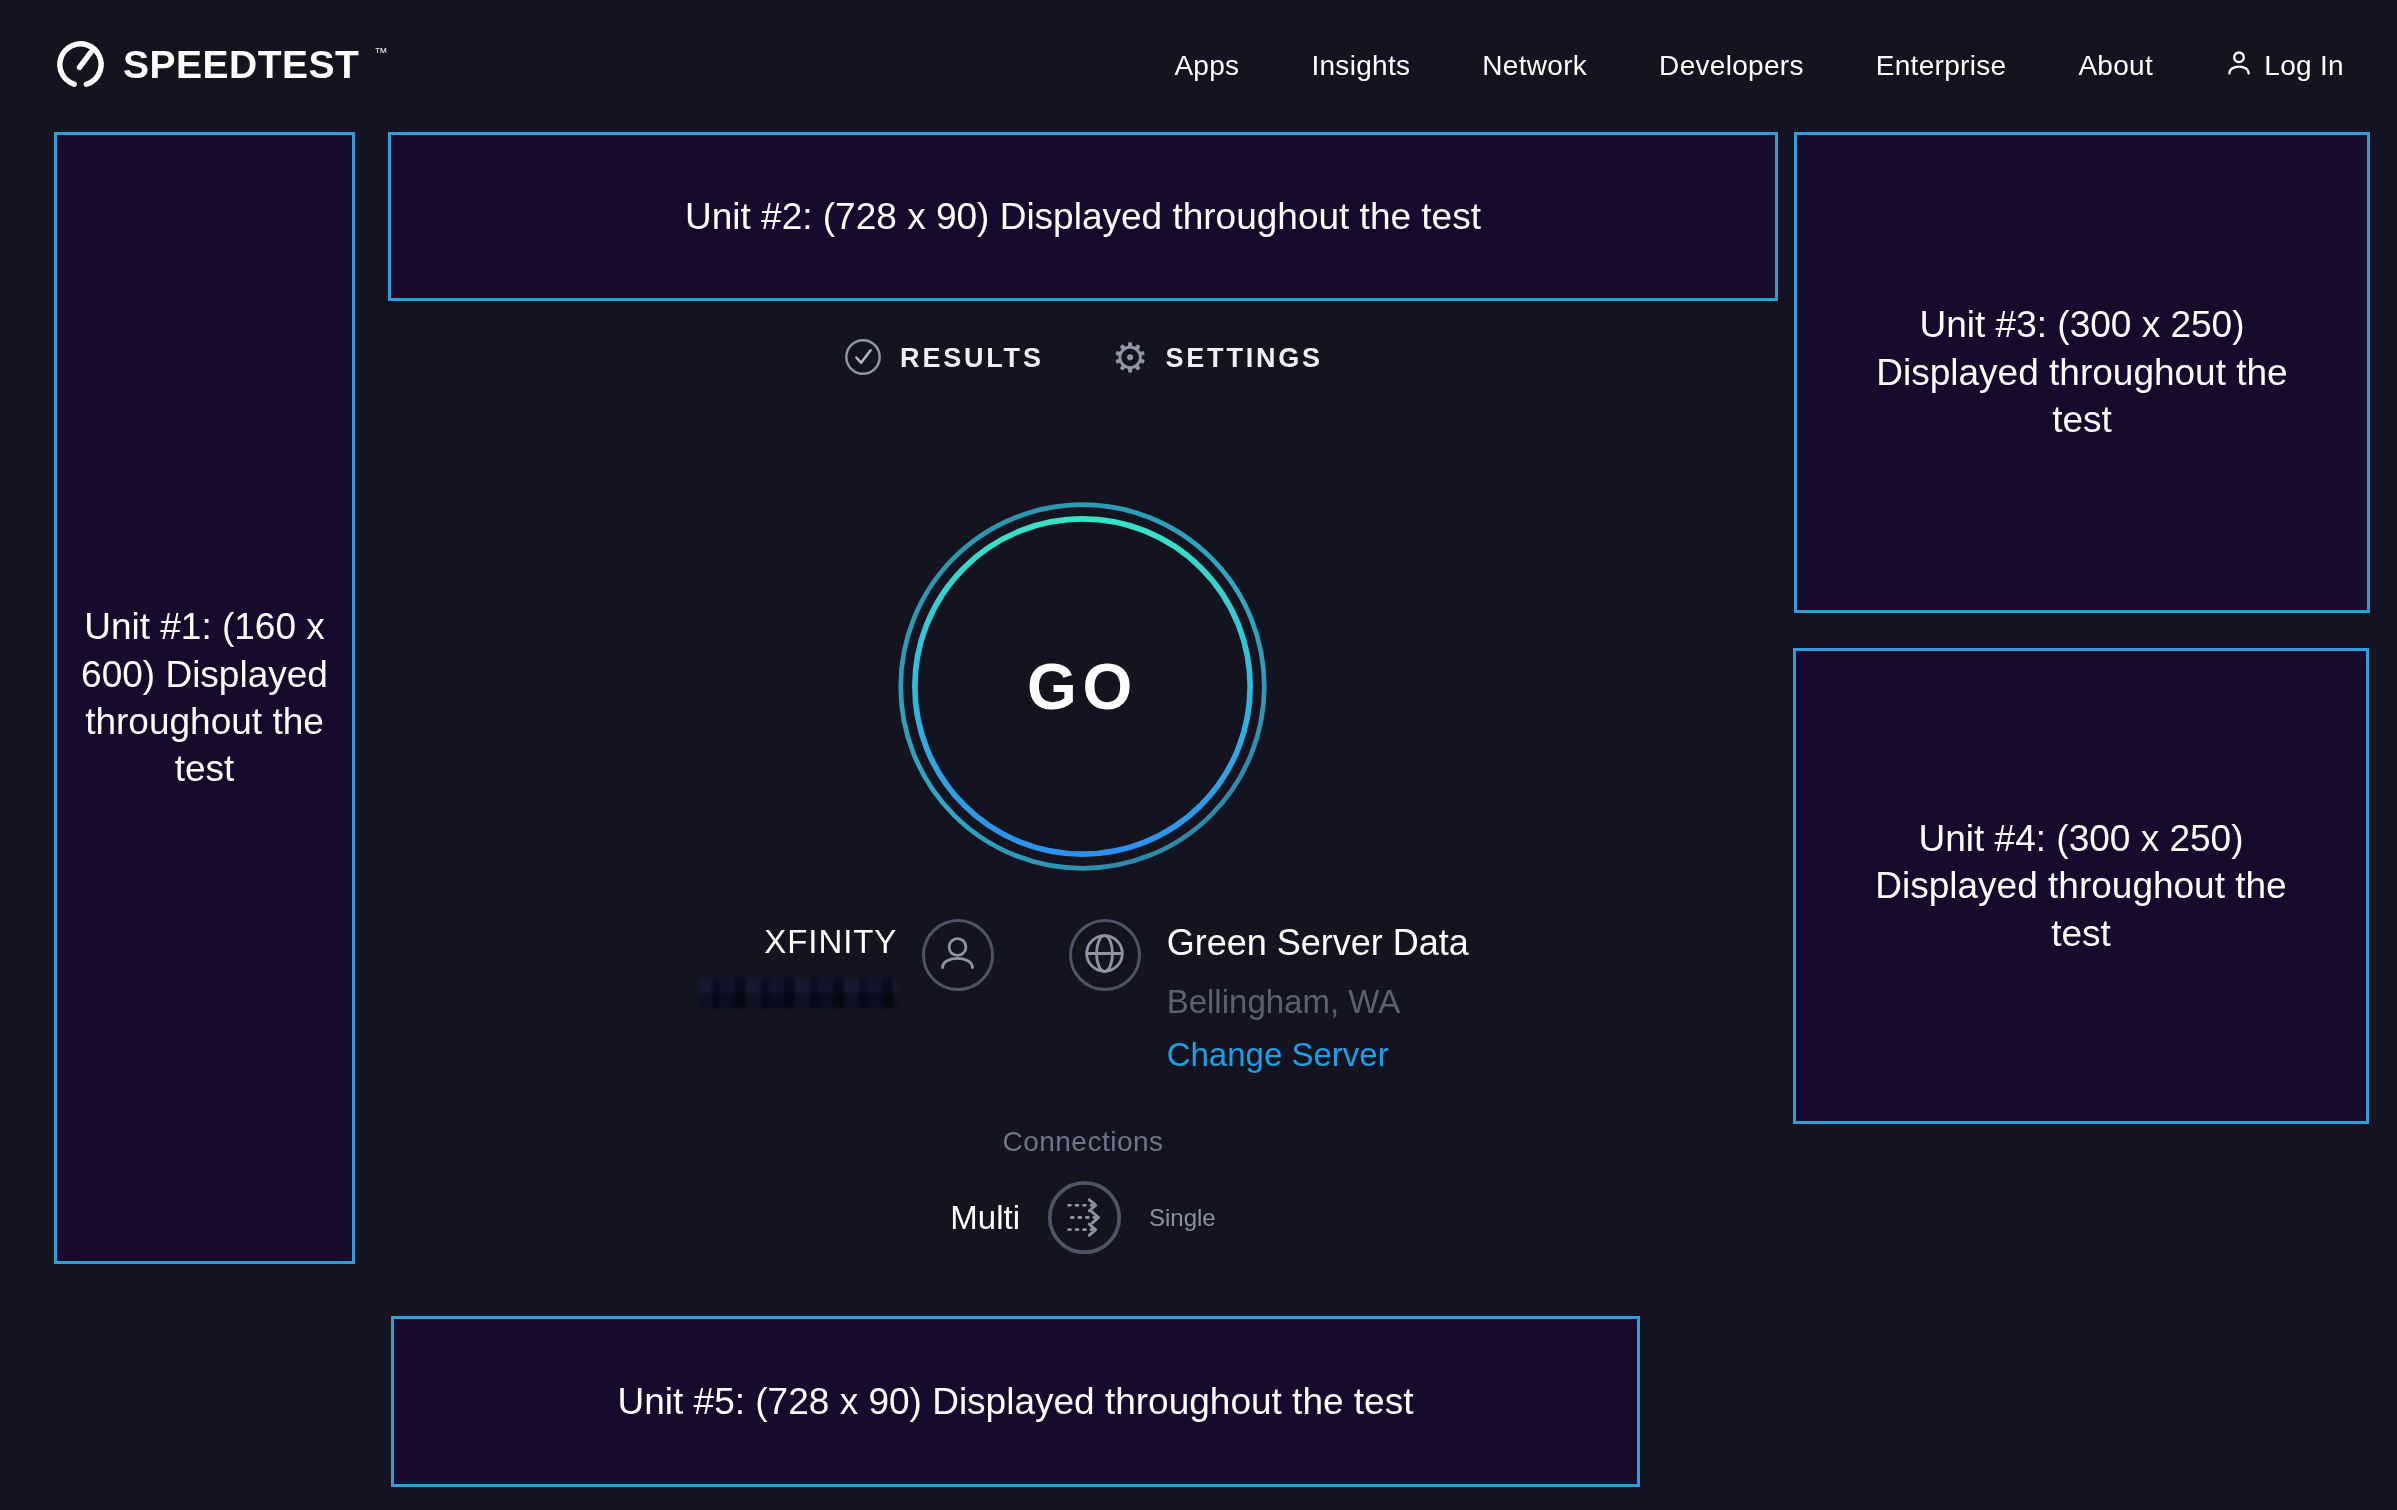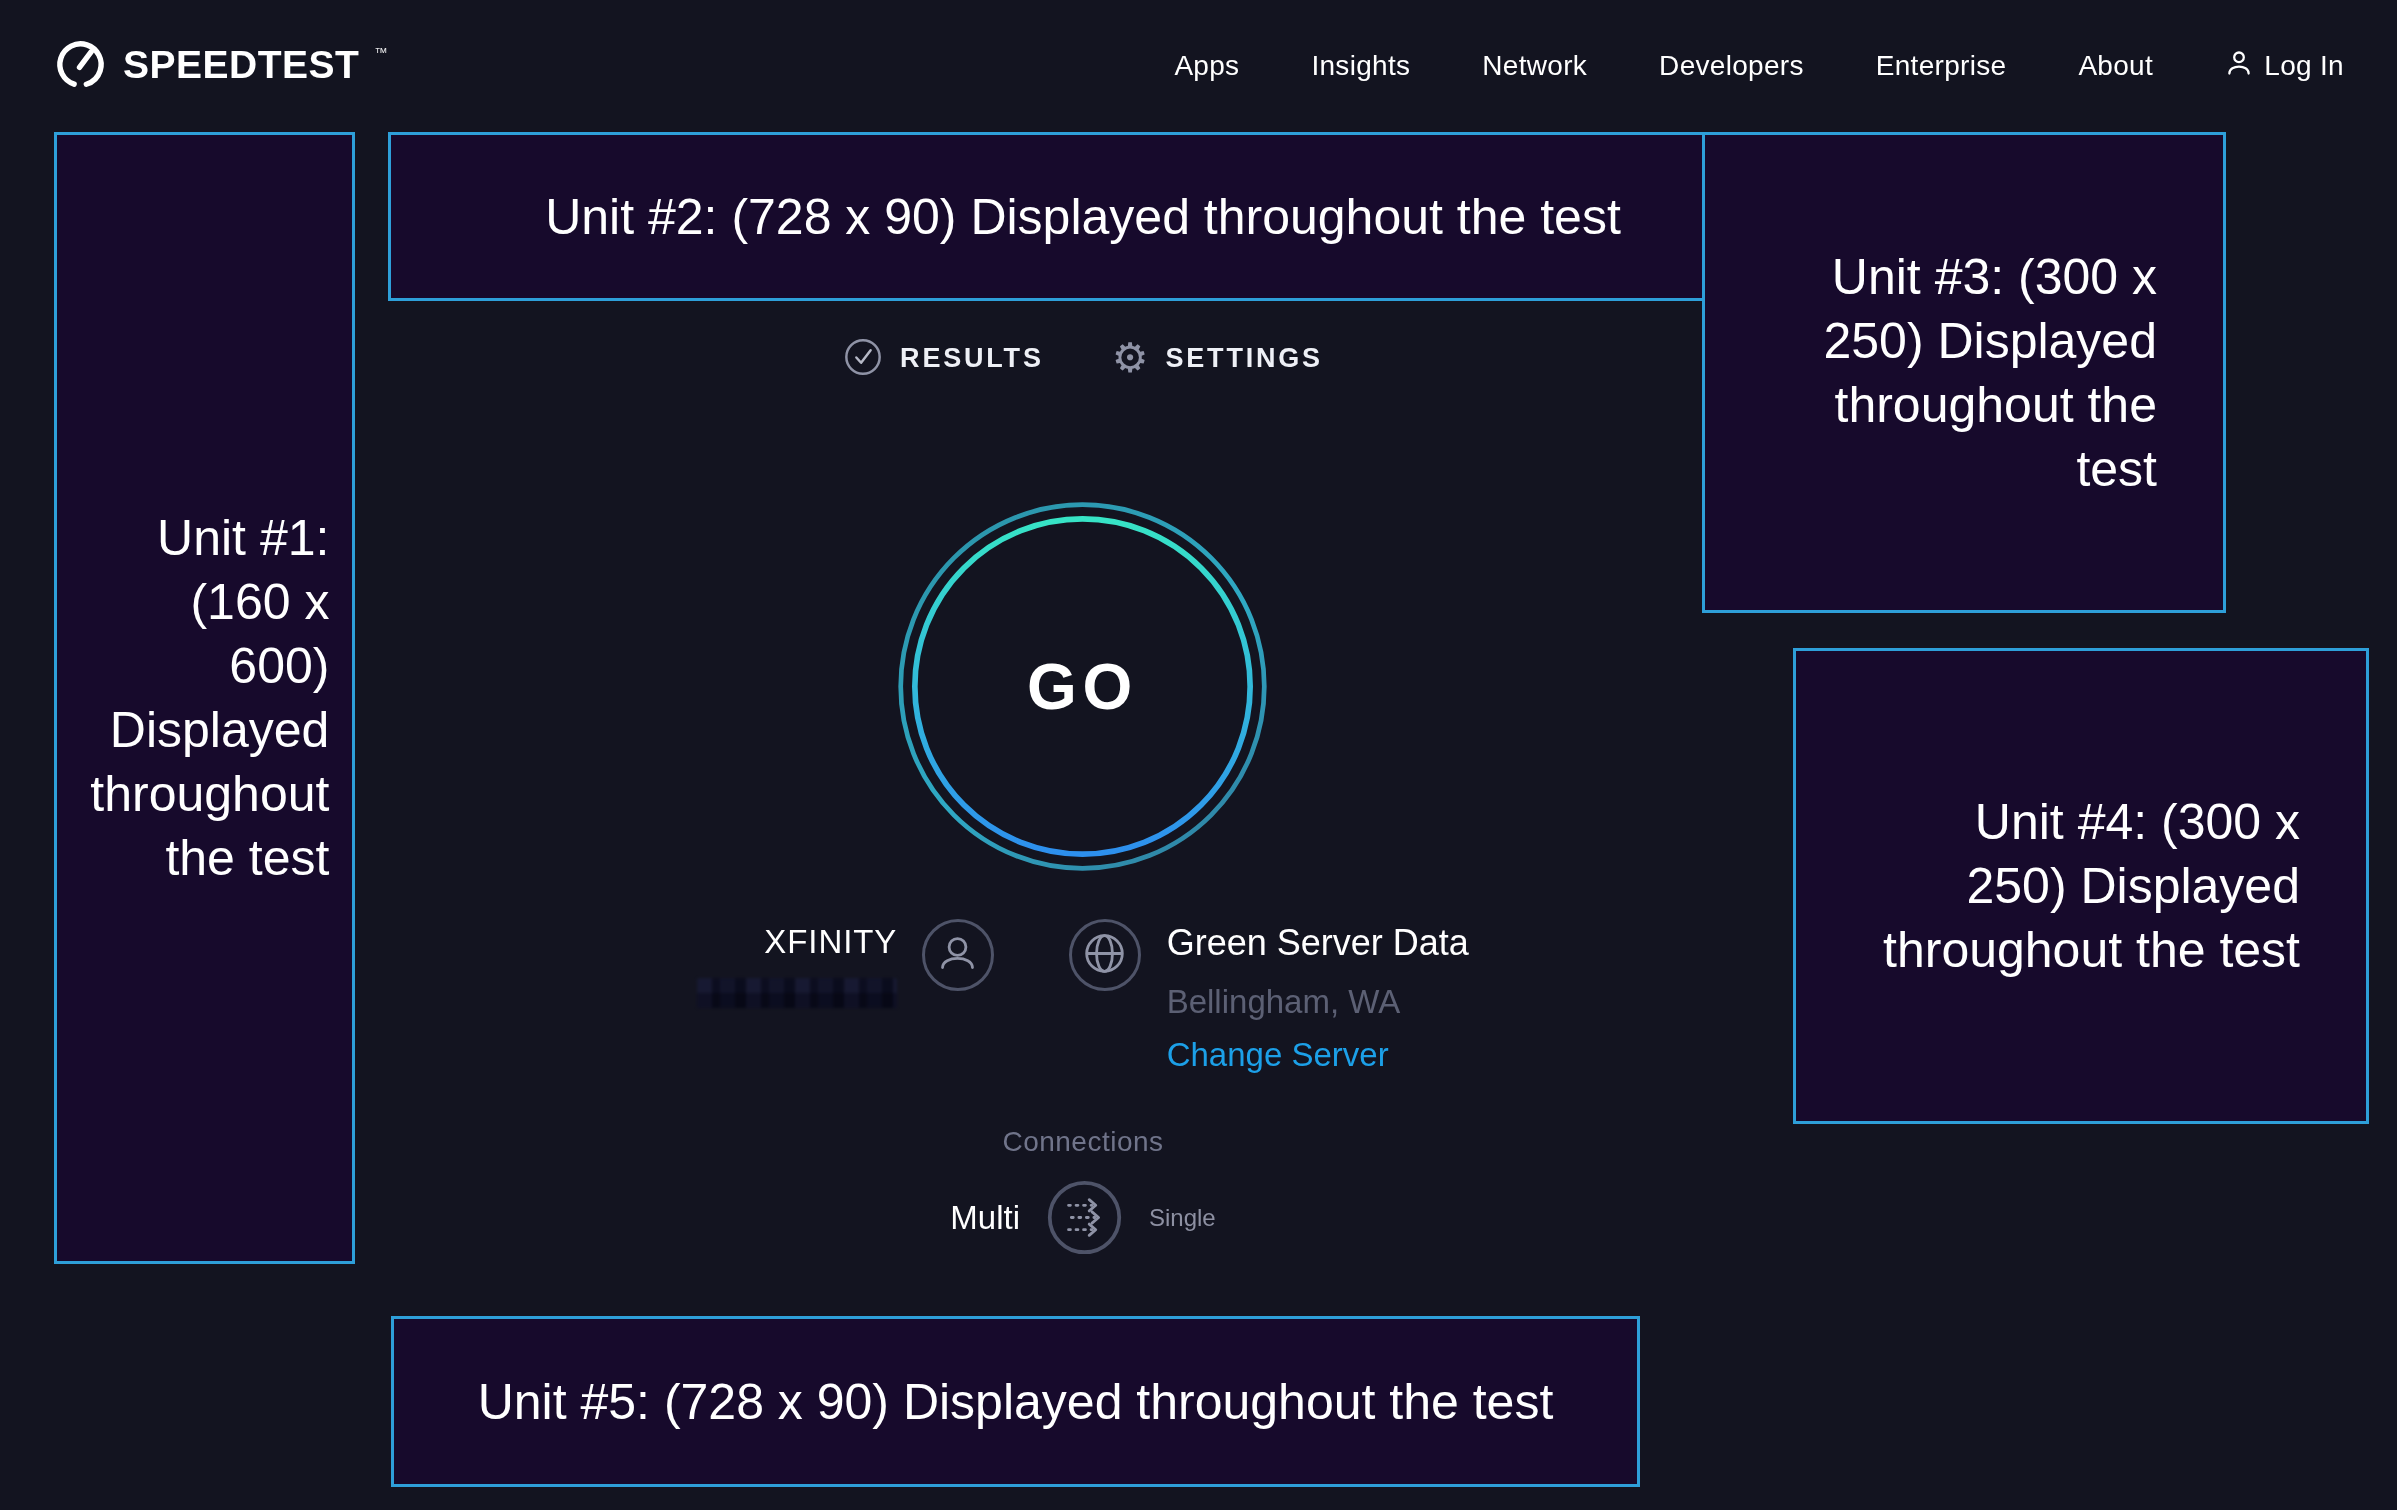--- a/index.html
+++ b/index.html
@@ -13,26 +13,26 @@
   .header{position:absolute;left:0;top:0;width:2397px;height:132px;display:flex;align-items:center;padding:0 53px;box-sizing:border-box;}
   .logo{display:flex;align-items:flex-start;gap:15px;cursor:pointer;}
   .logo-text{color:#ffffff;font-size:39px;font-weight:700;letter-spacing:0.5px;line-height:55px;}
   .logo-mark{color:#ffffff;font-size:13px;vertical-align:top;line-height:32px;opacity:.9;}
   .nav{margin-left:auto;display:flex;align-items:center;gap:72px;}
   .nav-item{color:#ffffff;font-size:28px;font-weight:500;letter-spacing:0.3px;cursor:pointer;white-space:nowrap;}
   .login{display:flex;align-items:center;gap:11.3px;}
   
   .ad{
     position:absolute;background:#170a2c;border:3.8px solid #2e9fd9;box-sizing:border-box;
-    display:flex;align-items:center;justify-content:center;text-align:right;
-    color:#ffffff;font-size:50px;line-height:1.28;cursor:pointer;
+    display:flex;align-items:center;justify-content:center;text-align:center;
+    color:#ffffff;font-size:37px;line-height:1.28;cursor:pointer;
   }
   .ad-1{left:54px;top:132px;width:301px;height:1132px;padding:0 22.6px;}
   .ad-2{left:388px;top:132px;width:1390px;height:169px;}
-  .ad-3{left:1702px;top:132px;width:524px;height:481px;padding:0 66px;}
+  .ad-3{left:1794px;top:132px;width:576px;height:481px;padding:0 66px;}
   .ad-4{left:1793px;top:648px;width:576px;height:476px;padding:0 66px;}
   .ad-5{left:391px;top:1316px;width:1249px;height:171px;}
   
   .tabs{position:absolute;left:388px;top:337px;width:1390px;display:flex;justify-content:center;gap:68px;}
   .tab{display:flex;align-items:center;gap:17px;cursor:pointer;}
   .tab-label{color:#eef0f6;font-size:27px;font-weight:700;letter-spacing:2.8px;}
   .gear-glyph{font-family:"DejaVu Sans",sans-serif;font-size:41px;color:#8f93a6;line-height:41px;}
   
   .go{position:absolute;left:896px;top:500px;width:373px;height:373px;border-radius:50%;cursor:pointer;}
   .go-label{position:absolute;left:0;top:0;width:100%;height:100%;display:flex;align-items:center;justify-content:center;

